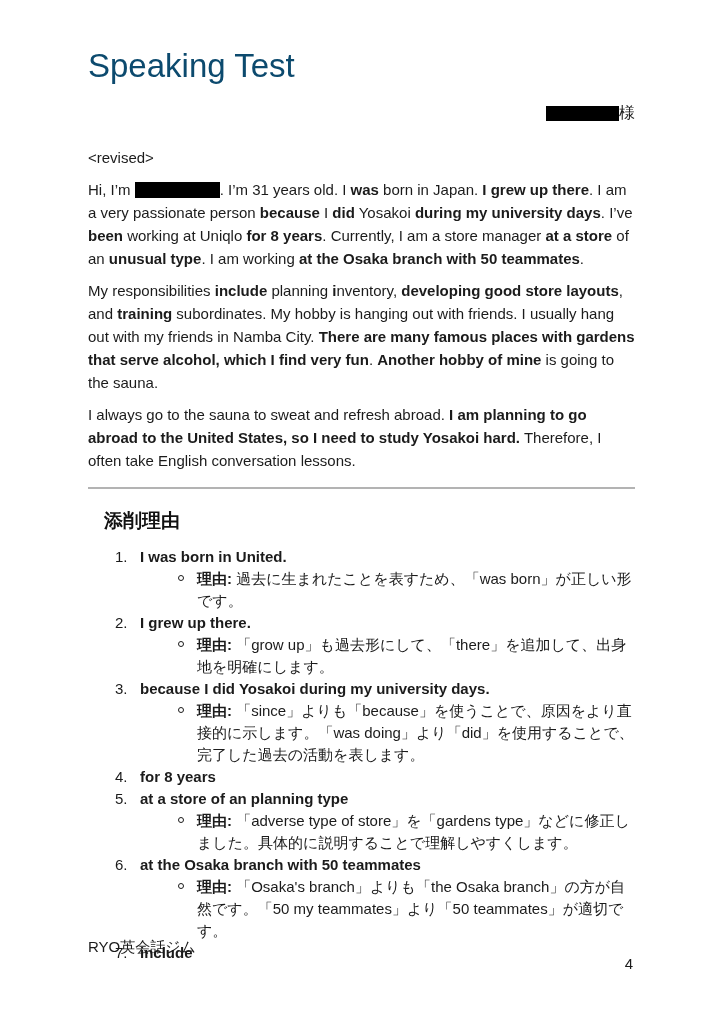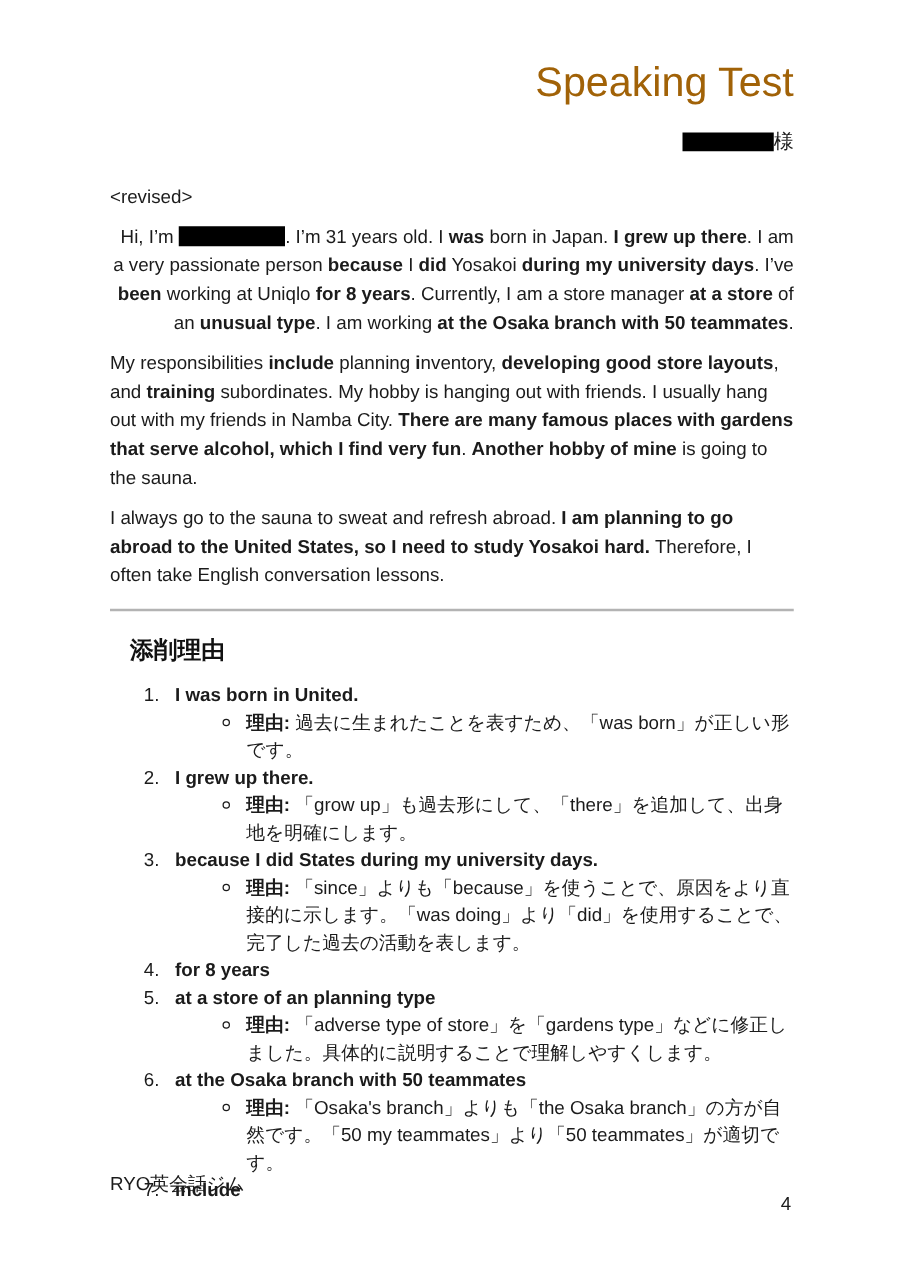--- a/index.html
+++ b/index.html
@@ -11,42 +11,42 @@
     position: relative;
     overflow: hidden;
   }
   .content { margin: 0 89px 0 88px; }
 
   .doc-title {
     margin: 49px 0 0;
     font-size: 33px;
     line-height: 34px;
     font-weight: 400;
-    text-align: right;
-    color: #a16207;
+    text-align: left;
+    color: #0c4a6e;
   }
 
   .recipient-line {
     margin-top: 22px;
     height: 17px;
     display: flex;
     justify-content: flex-end;
     align-items: center;
     font-size: 16px;
   }
   .redact-sm {
     display: inline-block;
     width: 73px; height: 15px;
     background: #000000;
   }
 
   .revised { margin-top: 24px; font-size: 15px; line-height: 23px; }
 
   p.body { margin: 9px 0 0; font-size: 15px; line-height: 23px; }
-  p.body.first { margin-top: 9px; text-align: right; }
+  p.body.first { margin-top: 9px; }
   .b { font-weight: 700; }
   .redact-inline {
     display: inline-block;
     width: 85px; height: 16px;
     background: #000000;
     vertical-align: -3px;
   }
 
   hr.divider {
     margin: 15px 0 0;
@@ -140,21 +140,21 @@
         </div>
         <div class="item-reason">
           <span class="bullet-circle"></span>
           <span class="b">理由:</span>
           <span>「grow up」も過去形にして、「there」を追加して、出身地を明確にします。</span>
         </div>
       </div>
 
       <div class="item">
         <div class="item-title">
-          <span class="item-num">3.</span><span>because I did States during my university days.</span>
+          <span class="item-num">3.</span><span>because I did Yosakoi during my university days.</span>
         </div>
         <div class="item-reason">
           <span class="bullet-circle"></span>
           <span class="b">理由:</span>
           <span>「since」よりも「because」を使うことで、原因をより直接的に示します。「was doing」より「did」を使用することで、完了した過去の活動を表します。</span>
         </div>
       </div>
 
       <div class="item">
         <div class="item-title">

